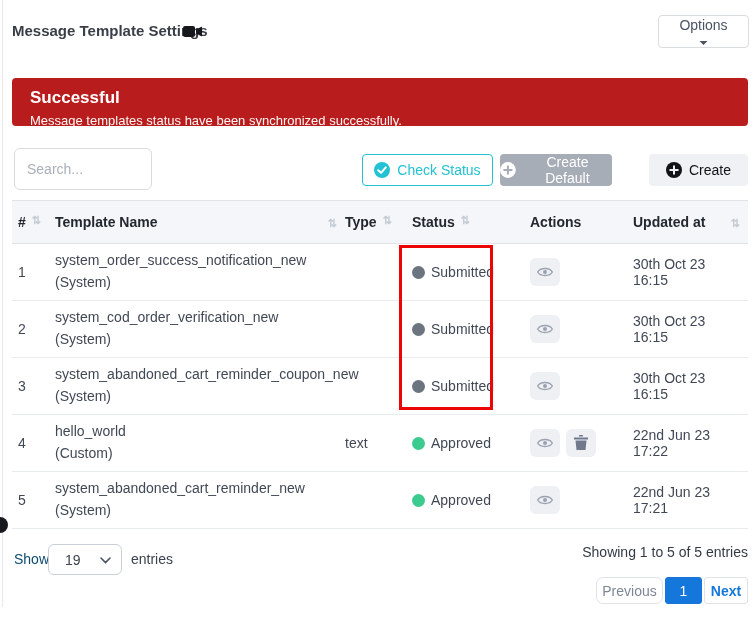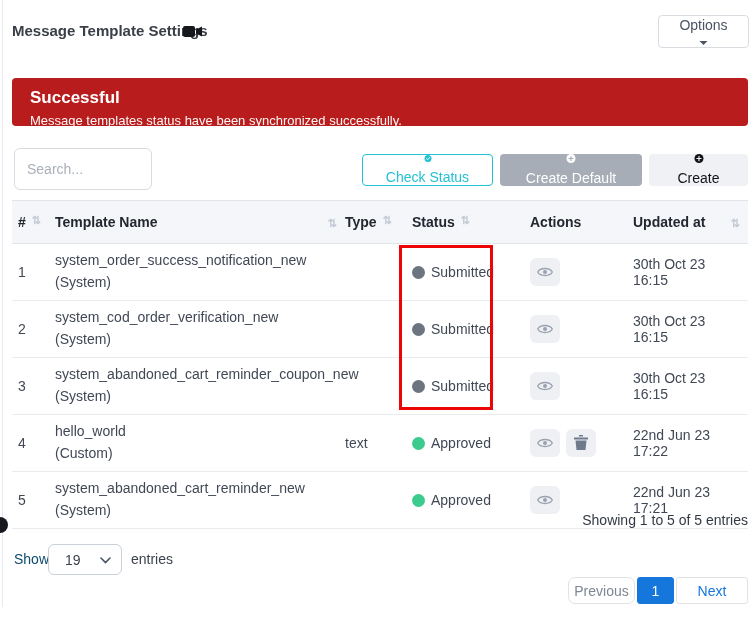--- a/index.html
+++ b/index.html
@@ -19,23 +19,23 @@
   .alert { position:absolute; left:12px; top:66px; width:736px; height:48px; background:#b91c1c;
     border-radius:4px; color:#fff; padding:10px 18px;margin-top:12px; }
   .alert-title { font-size:17px; font-weight:bold; margin-bottom:5px; }
   .alert-msg { font-size:13px; opacity:.96; }
 
   
   .search-input { position:absolute; left:14px; top:148px; width:138px; height:42px; border:1px solid #d8dce1;
     border-radius:6px; padding:0 12px; font-size:14px; color:#15803d; font-family:"Liberation Sans",sans-serif; }
   .search-input::placeholder { color:#a9b0b9; }
   .btn { position:absolute; top:154px; height:32px; border-radius:4px; display:flex; align-items:center;
-    justify-content:center; gap:7px; font-size:14px; cursor:pointer; border:none; font-family:"Liberation Sans",sans-serif;flex-direction:column; }
+    justify-content:center; gap:7px; font-size:14px; cursor:pointer; border:none; font-family:"Liberation Sans",sans-serif; }
   .btn-check { left:362px; width:131px; background:#fff; border:1.5px solid #23c2d2; color:#23c2d2; }
-  .btn-create-default { left:500px; width:142px; background:#a7adb6; color:#ffffff; }
+  .btn-create-default { left:500px; width:112px; background:#a7adb6; color:#ffffff; }
   .btn-create { left:649px; width:99px; background:#eff1f4; color:#111318; }
 
   
   table { position:absolute; left:12px; top:200px; width:736px; border-collapse:collapse; table-layout:fixed; }
   thead th { background:#f4f6f9; height:43px; font-size:14px; font-weight:bold; color:#23272f; text-align:left;
     border-top:1px solid #e0e4e9; border-bottom:1px solid #e0e4e9; padding:0 8px 0 0; vertical-align:middle; cursor:pointer; }
   tbody td { height:57px; font-size:14px; color:#414855; border-bottom:1px solid #e9ecef;
     padding:0 8px 0 0; vertical-align:middle; }
   th.col-idx, td.col-idx { padding-left:6px; }
   th.col-status, td.col-status { padding-left:5px; }
@@ -51,27 +51,27 @@
   
   .red-box { position:absolute; left:399px; top:245px; width:94px; height:165px; border:3px solid #ec0505; pointer-events:none; }
 
   
   .show-label { position:absolute; left:14px; top:551px; font-size:14px; color:#0c4a6e; }
   .page-size { position:absolute; left:48px; top:544px; width:74px; height:31px; border:1px solid #c9d0d7;
     border-radius:6px; background:#fff; display:flex; align-items:center; font-size:14px; color:#3c424e;
     padding-left:16px; cursor:pointer; }
   .page-size svg { position:absolute; right:10px; top:12px; }
   .entries-label { position:absolute; left:131px; top:551px; font-size:14px; color:#3c424e; }
-  .summary { position:absolute; right:7px; top:512px; font-size:14px; color:#333a45; }
+  .summary { position:absolute; right:7px; top:544px; font-size:14px; color:#333a45; }
   .pagination { position:absolute; right:7px; top:577px; display:flex; gap:2px; }
   .pg { height:27px; display:flex; align-items:center; justify-content:center; font-size:14px;
     border:1px solid #dfe3e7; background:#fff; border-radius:3px; cursor:pointer; font-family:"Liberation Sans",sans-serif; }
   .pg-prev { width:67px; color:#7e8795;border-radius:7px; }
   .pg-active { width:37px; background:#1577dc; border-color:#1577dc; color:#fff; }
-  .pg-next { width:72px; color:#1577dc; }
+  .pg-next { width:44px; color:#1577dc;font-weight:bold; }
 </style>
 </head>
 <body>
 
 <div class="page">
   <div class="left-line"></div>
   <div class="edge-widget"></div>
 
   <div class="hdr-title">Message Template Settings</div>
   <span class="video-icon">

